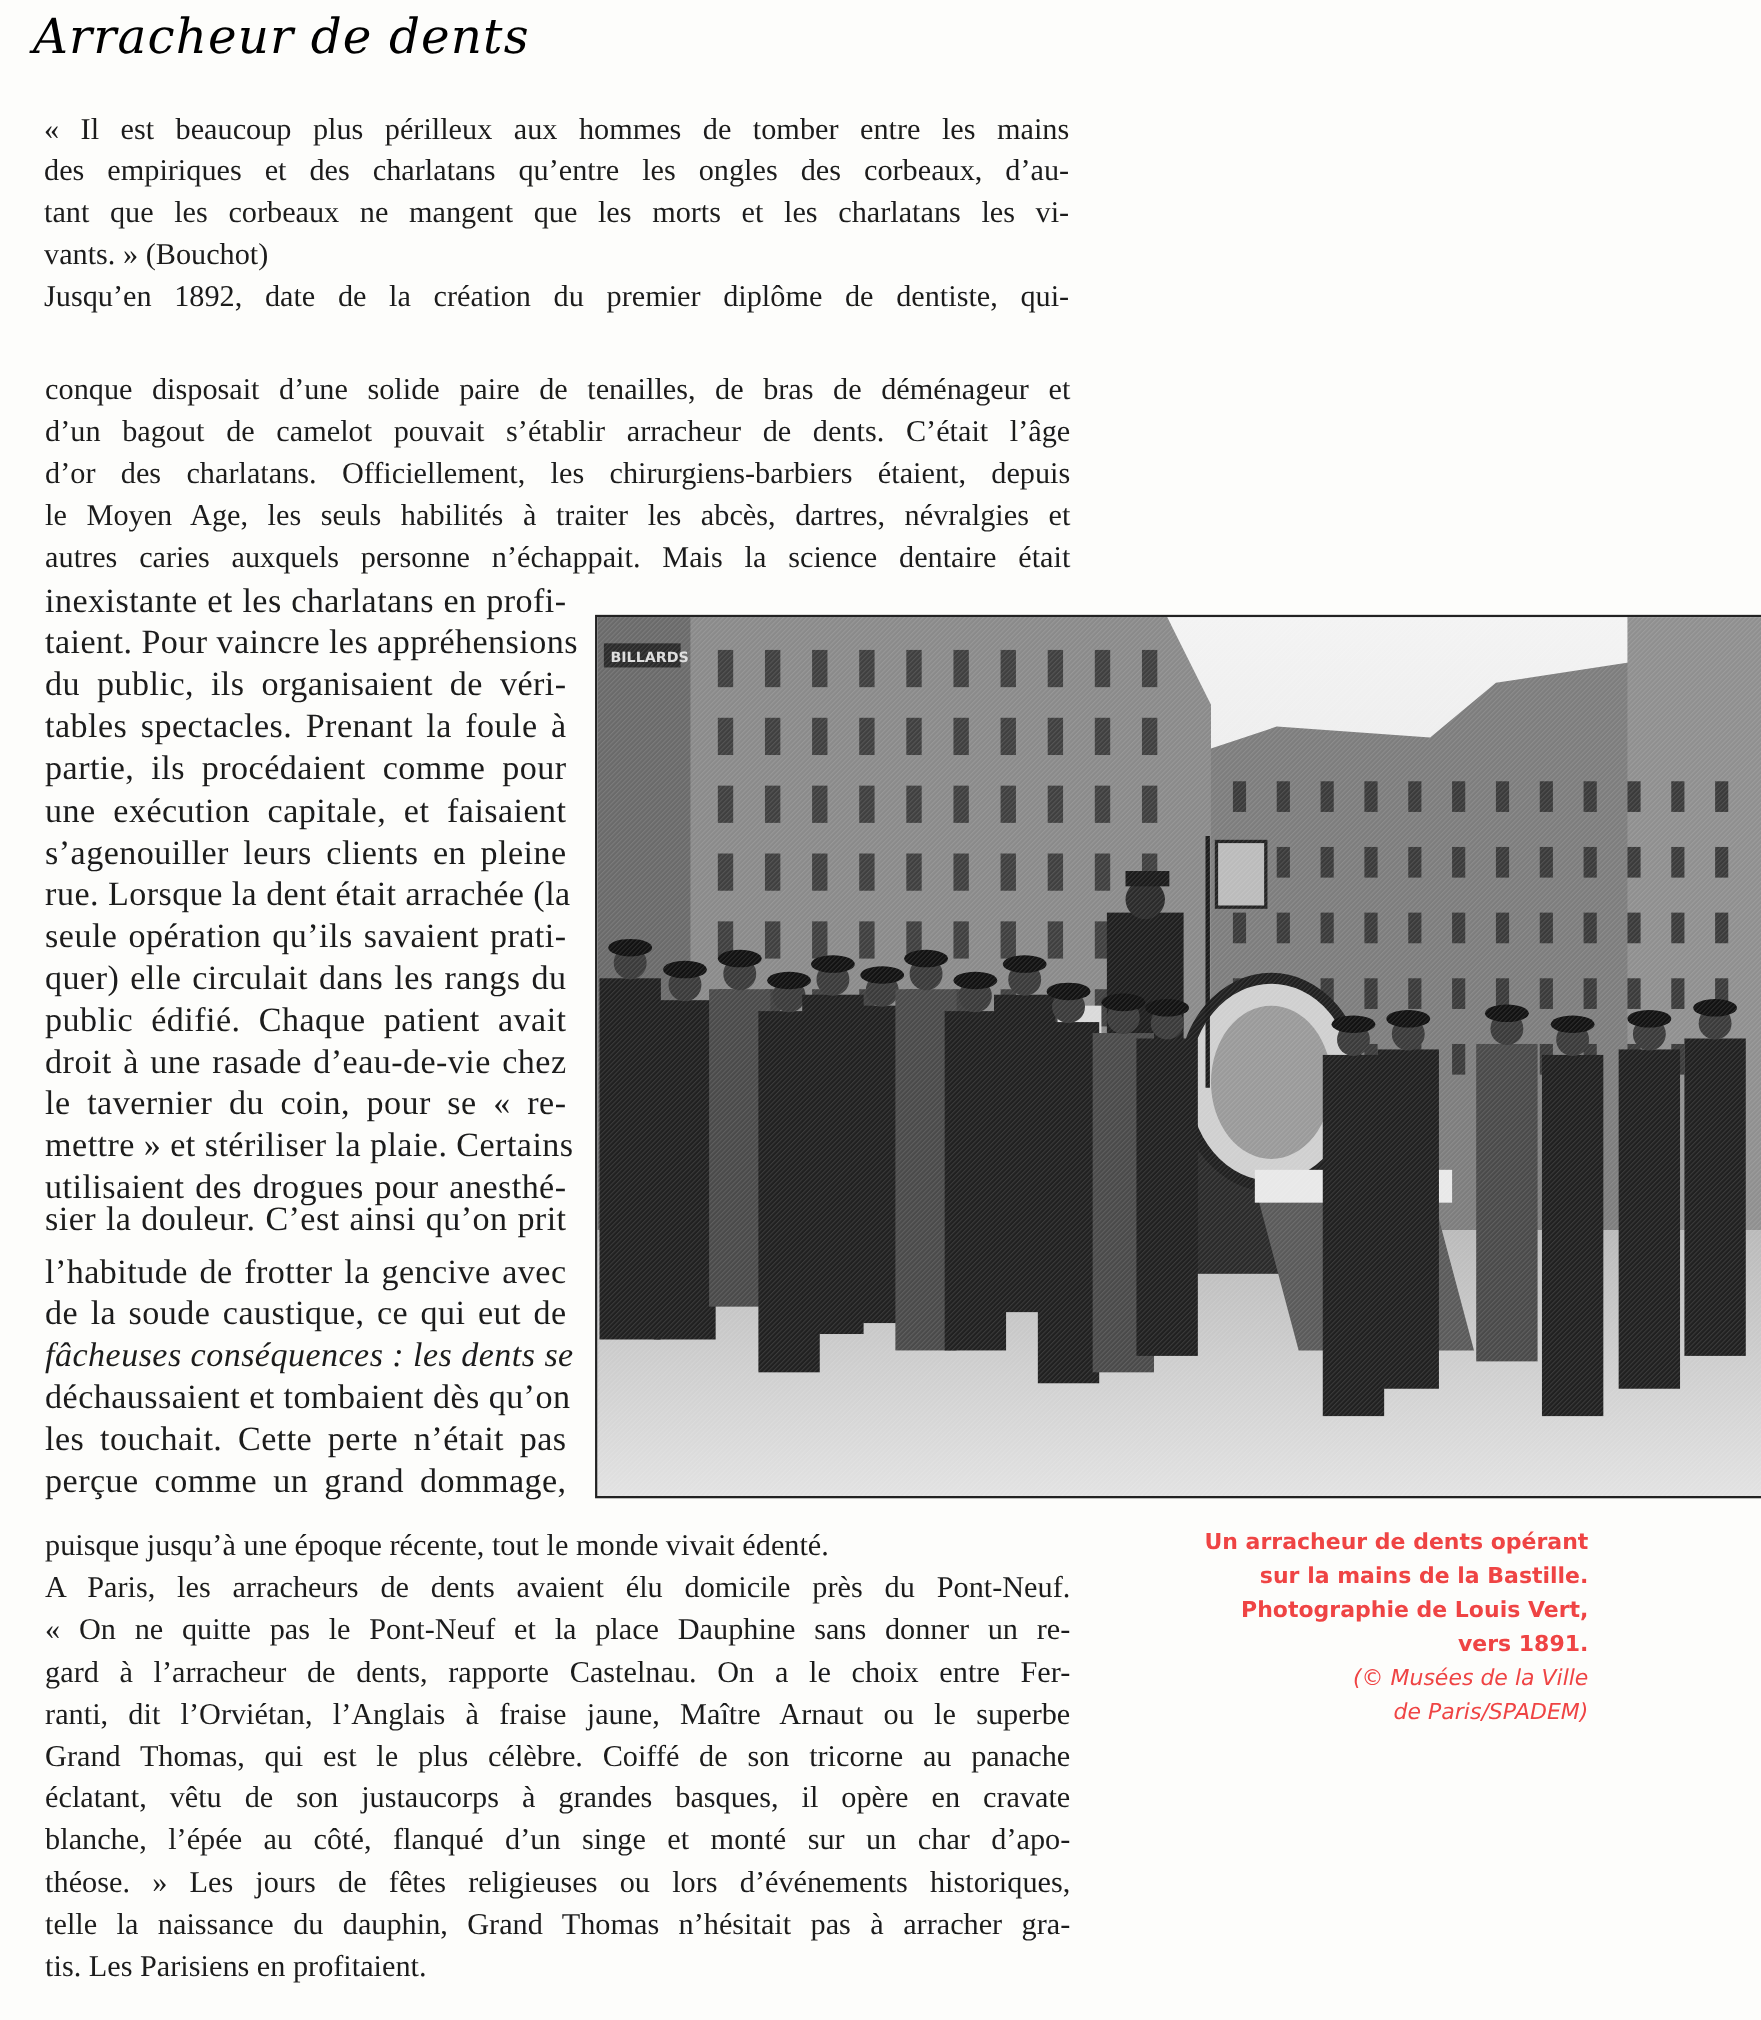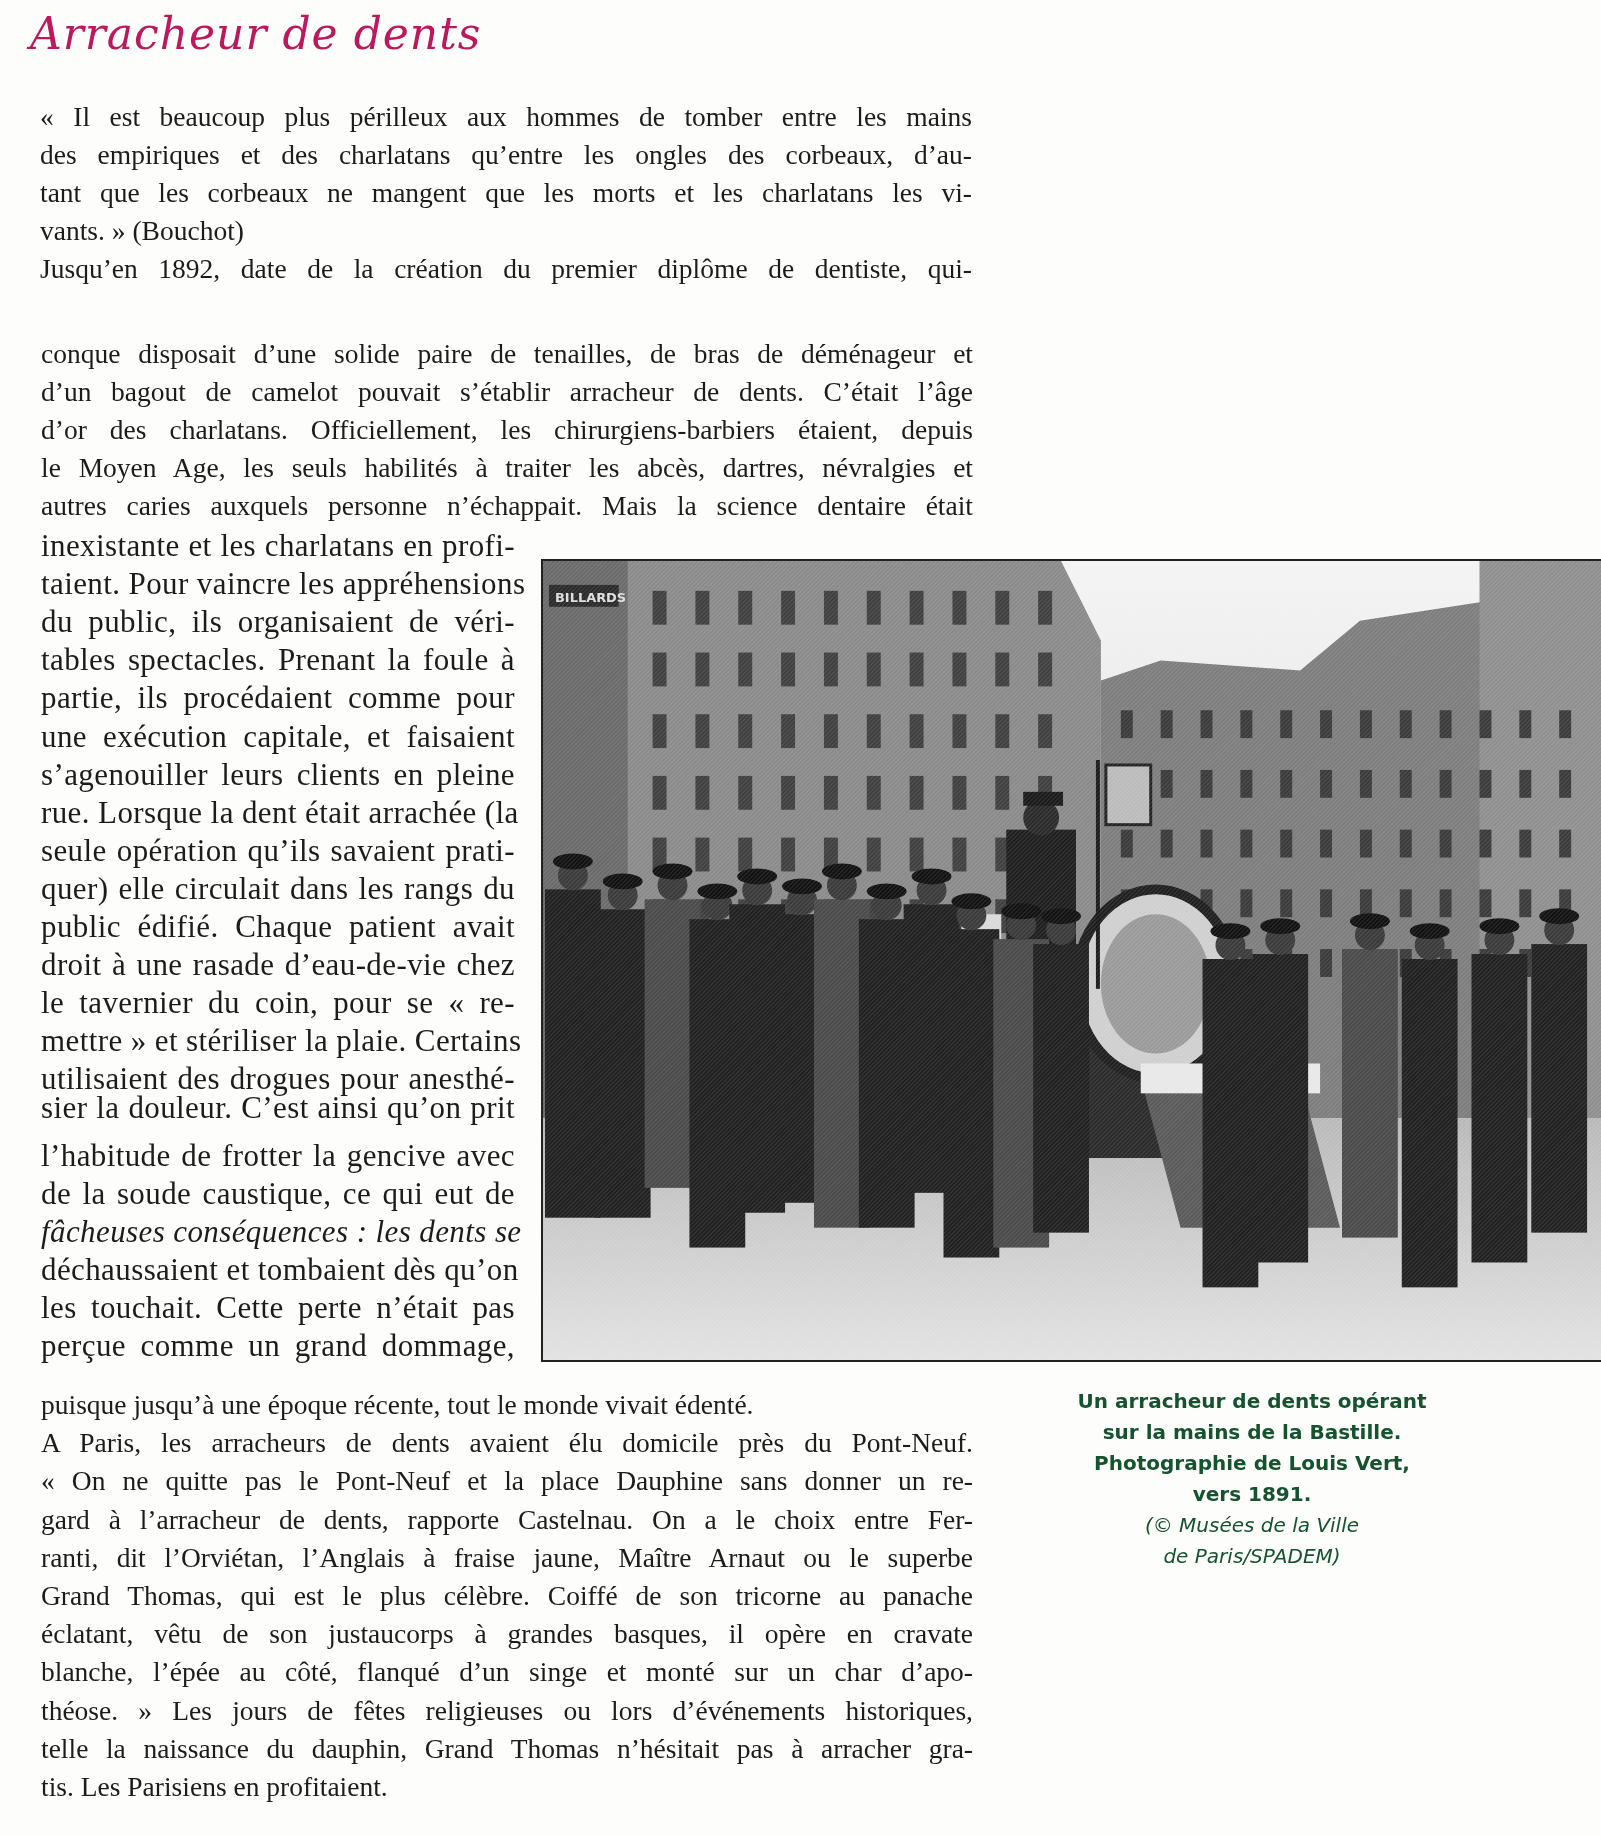--- a/index.html
+++ b/index.html
@@ -13,21 +13,21 @@
     font-family: "Liberation Serif", "DejaVu Serif", serif;
   }
   .title {
     position: absolute;
     left: 30px;
     top: 8px;
     font-family: "DejaVu Serif", "Liberation Serif", serif;
     font-style: italic;
     font-size: 44px;
     letter-spacing: 1px;
-    color: #be185d;
+    color: #000000;
   }
   .line {
     position: absolute;
     font-size: 27.5px;
     line-height: 38px;
     white-space: nowrap;
     text-align: justify;
     text-align-last: justify;
   }
   .wide  { left: 40px;  width: 932px; }
@@ -46,25 +46,25 @@
     overflow: hidden;
     background: #8e8e8e;
   }
   .photo svg { display: block; width: 100%; height: 100%; }
 
   .caption {
     position: absolute;
     left: 1060px;
     top: 1386px;
     width: 384px;
-    text-align: center;
+    text-align: right;
     font-family: "DejaVu Sans", "Liberation Sans", sans-serif;
     font-size: 20px;
     line-height: 31px;
-    color: #14532d;
+    color: #ef4444;
   }
   .caption .cap-bold { font-weight: bold; display: block; }
   .caption .cap-it { font-style: italic; display: block; font-weight: normal; }
 </style>
 </head>
 <body>
 
 <h1 class="title" style="margin:0;font-weight:normal;">Arracheur de dents</h1>
 
 <div>

